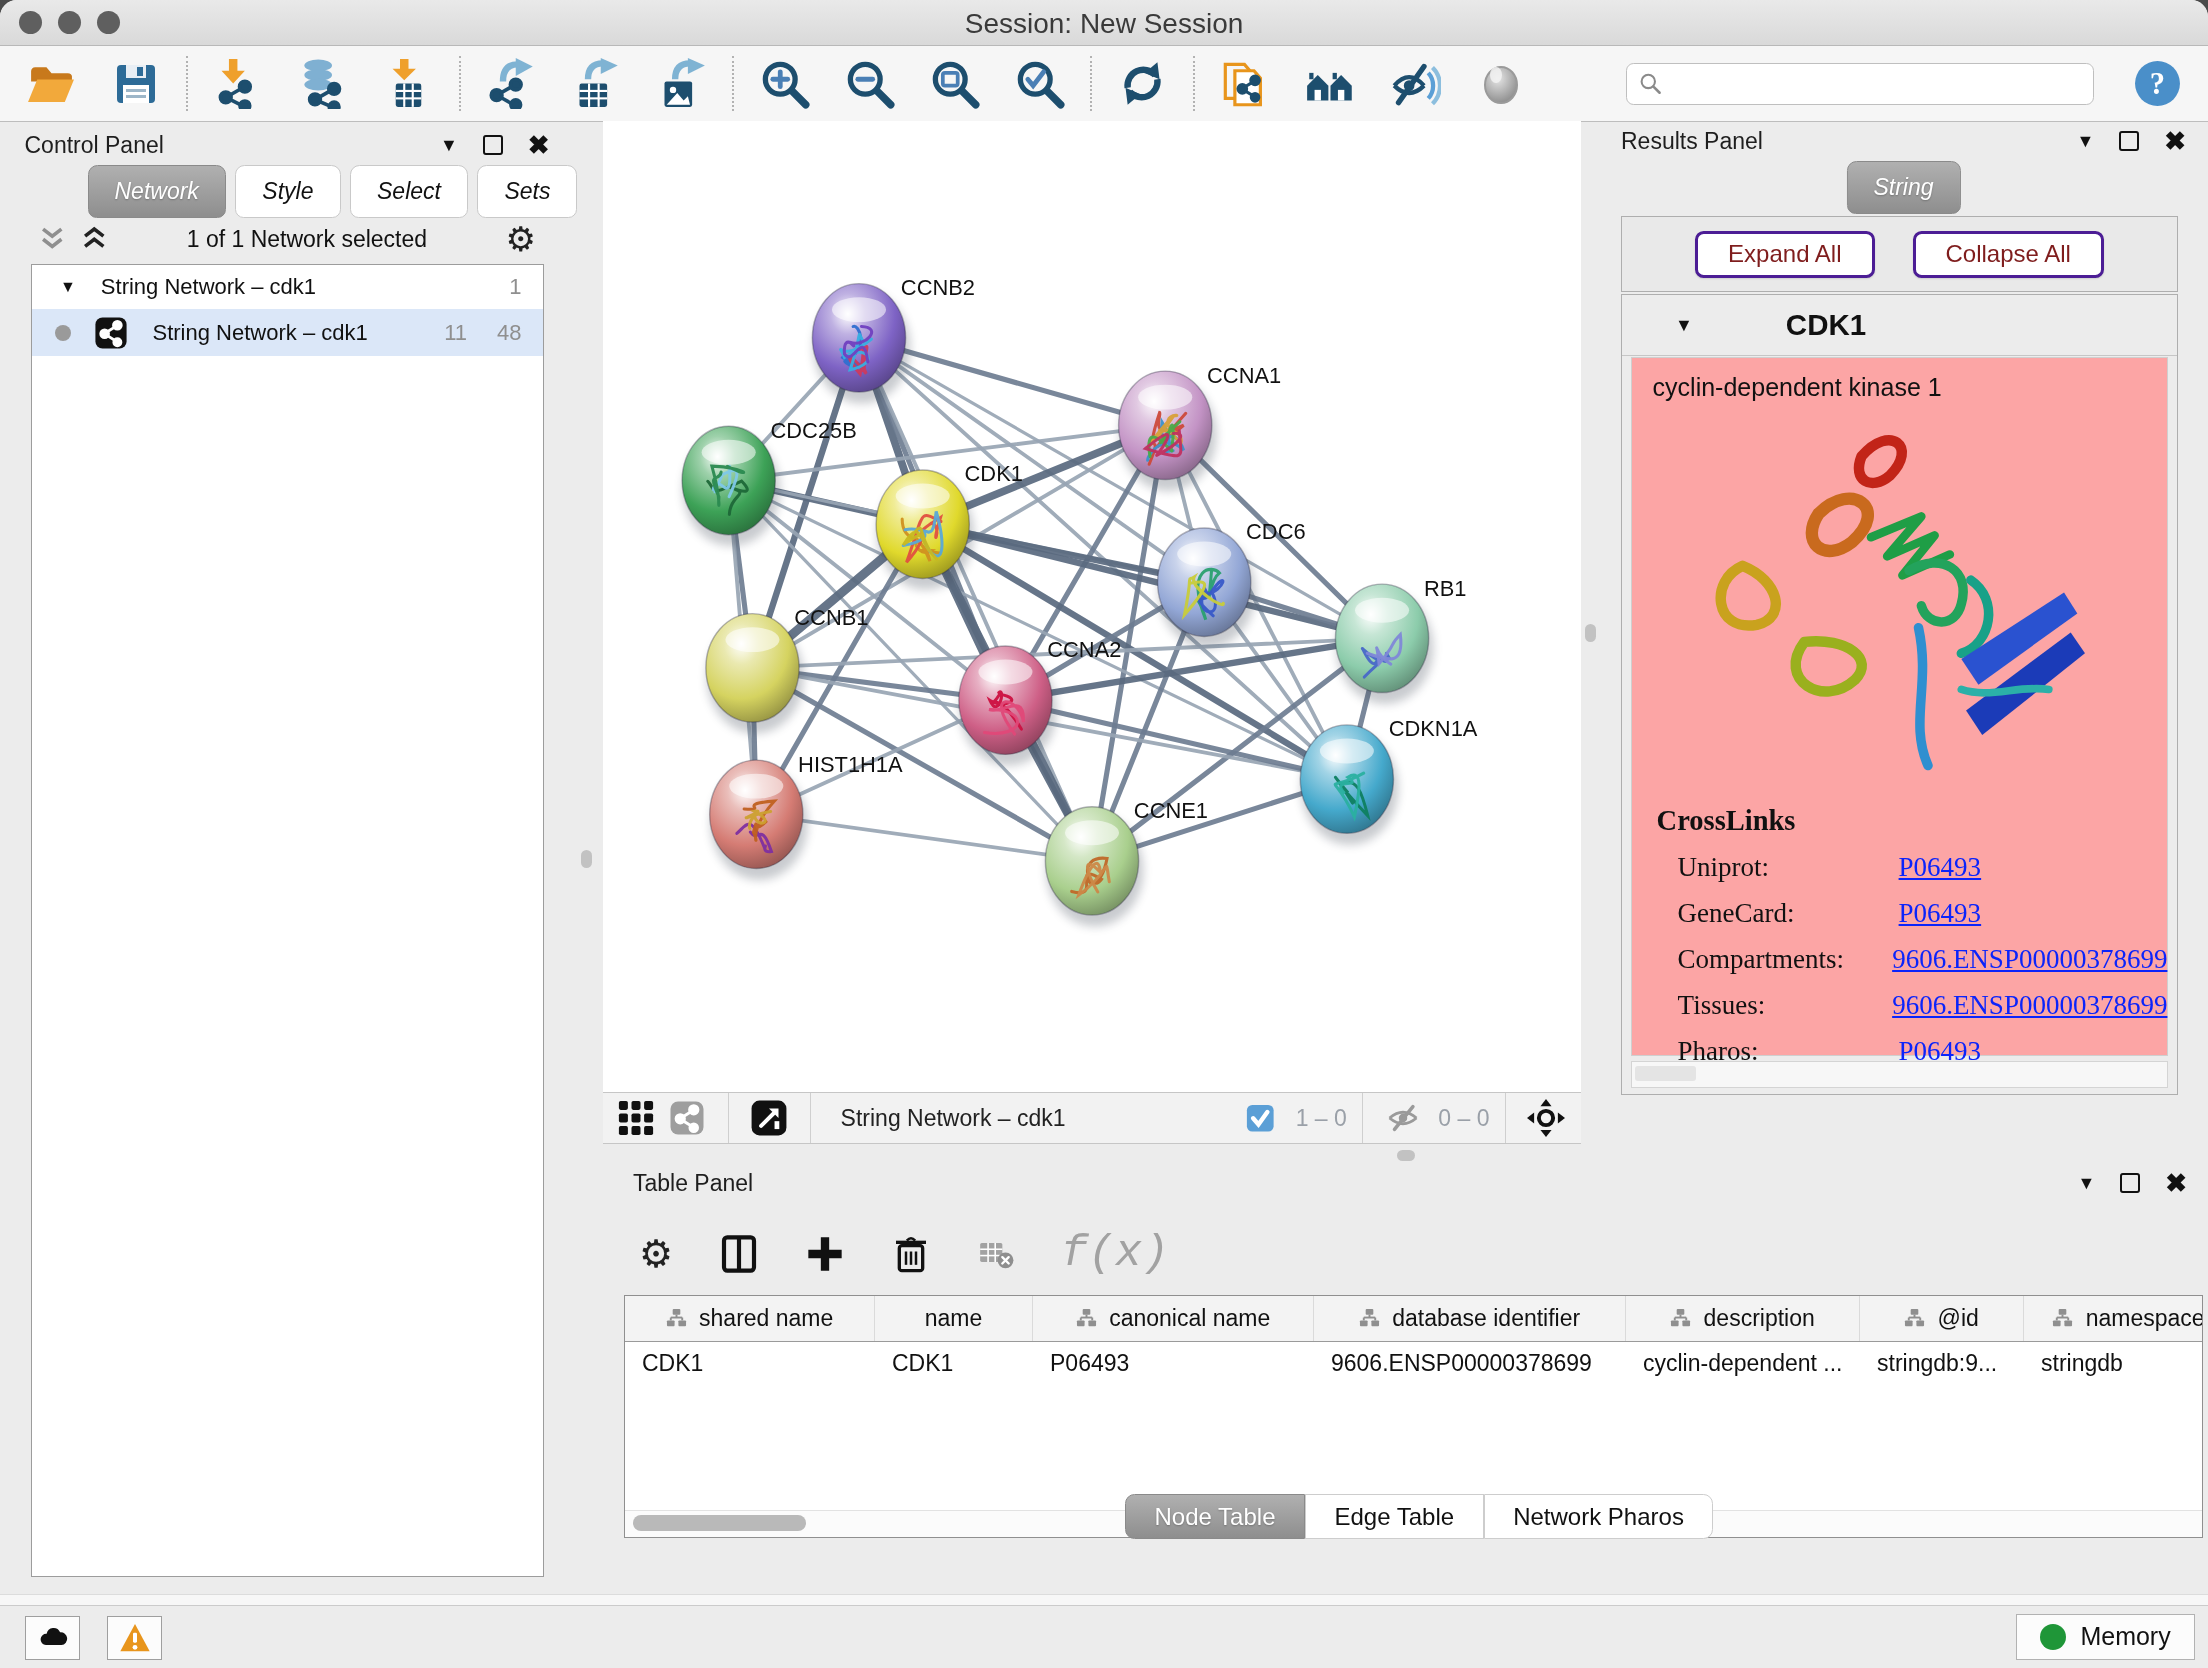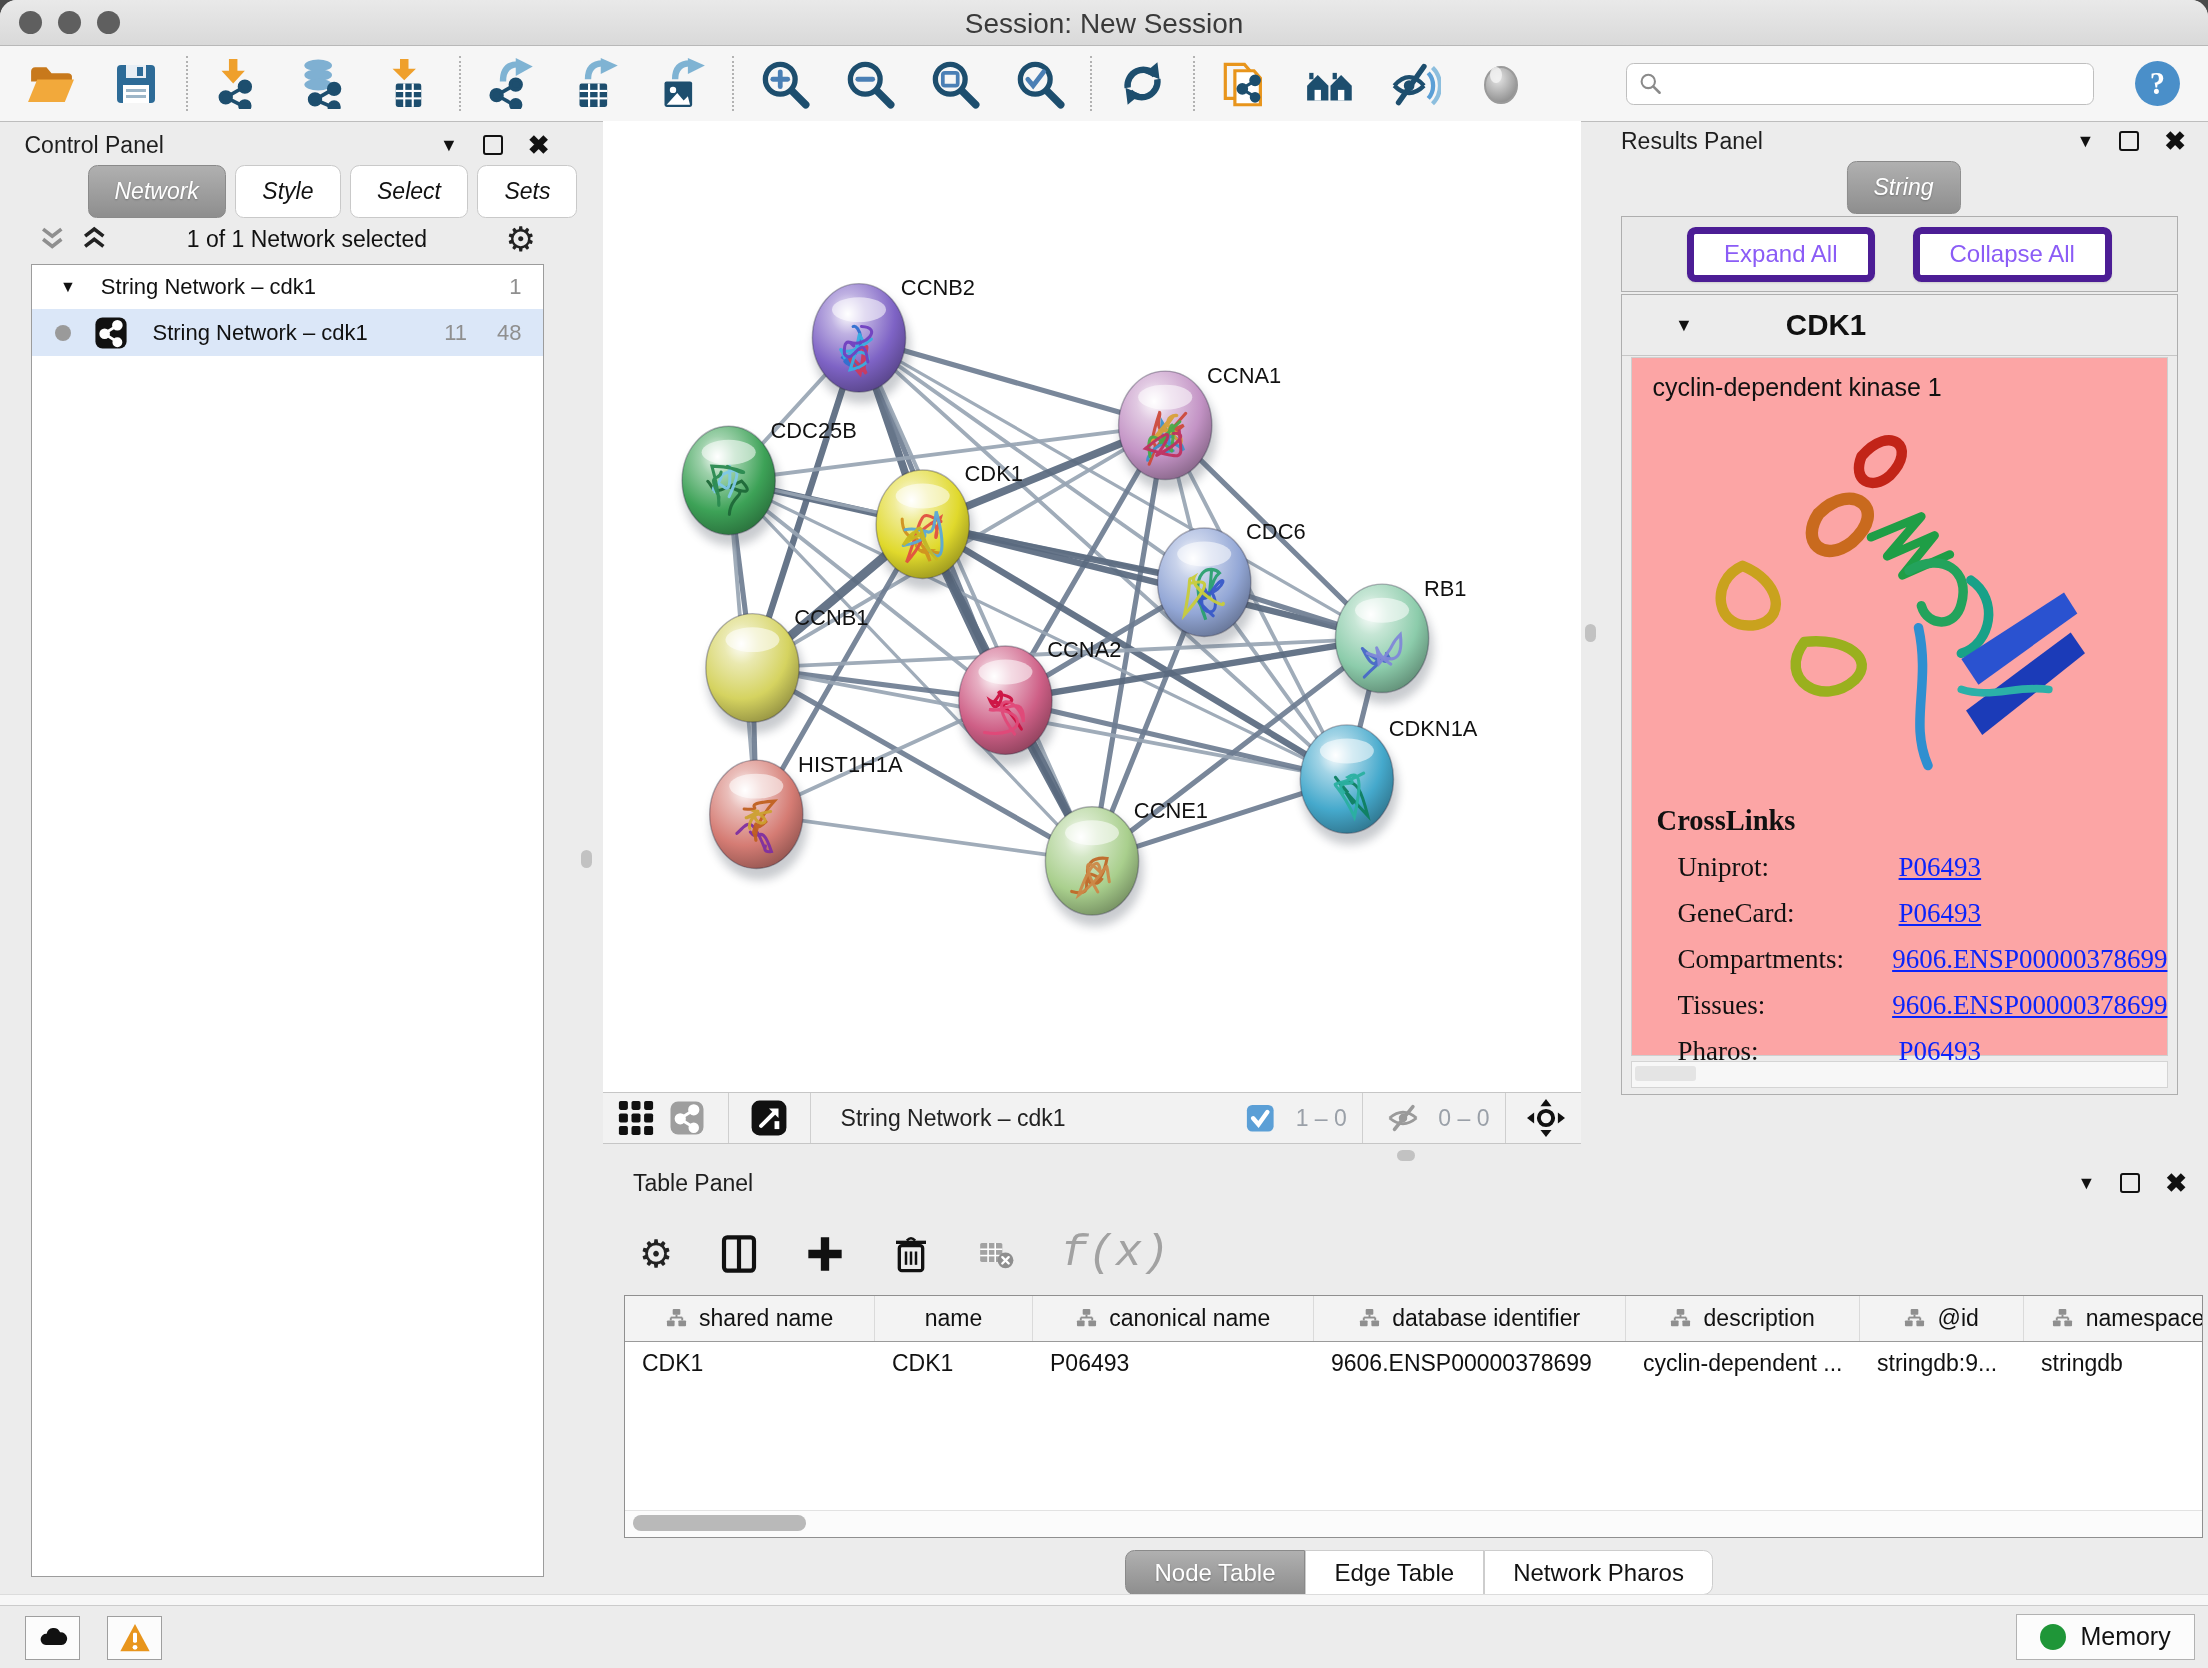--- a/index.html
+++ b/index.html
@@ -61,21 +61,21 @@
   .nf-title{font-size:23px;color:#222;margin-left:15px;}
   .nf-num{font-size:23px;color:#9aa0a8;margin-left:9.5px;}
   .dot-h{position:absolute;width:11.4px;height:18px;border-radius:5.7px;background:#c2c2c2;}
   .dot-v{position:absolute;width:18px;height:11.4px;border-radius:5.7px;background:#c2c2c2;}
 
   
   .results-panel{position:absolute;left:1598px;top:121px;width:611px;height:1037px;}
   .rp-tab{position:absolute;top:40px;left:50%;transform:translateX(-50%);}
   .rp-box1{position:absolute;top:95px;left:23px;width:557px;height:76px;background:#e9e9e9;
     border:1.9px solid #aeaeae;display:flex;align-items:center;justify-content:center;gap:38px;box-sizing:border-box;}
-  .rp-btn{height:41px;background:#fff;border:7px solid #4c1d95;border-radius:8.6px;font-size:24px;color:#8b5cf6;
+  .rp-btn{height:41px;background:#fff;border:3px solid #4c1d95;border-radius:8.6px;font-size:24px;color:#7f1d1d;
     display:flex;align-items:center;padding:0 30px;box-shadow:0 1px 1.9px rgba(0,0,0,.12);}
   .rp-box2{position:absolute;top:173px;left:23px;width:557px;height:801px;border:1.9px solid #aeaeae;
     background:#ececec;box-sizing:border-box;}
   .rp-sec-head{height:60px;display:flex;align-items:center;border-bottom:1.9px solid #c6c6c6;}
   .rp-sec-tri{font-size:18px;margin-left:53px;color:#111;}
   .rp-gene{font-size:29.5px;font-weight:bold;color:#111;margin-left:93px;}
   .rp-content{position:absolute;top:62px;left:8.6px;right:8.6px;bottom:38px;background:#fca5a5;border:1px solid #cfcfcf;}
   .rp-desc{font-size:25px;color:#111;padding:15px 0 0 21px;}
   .crosslinks{font-family:"Liberation Serif",serif;padding-left:25px;}
   .cl-title{font-size:28.5px;font-weight:bold;color:#111;margin-top:5.7px;}
@@ -92,21 +92,21 @@
   .fx{font-family:Liberation Mono, monospace;font-style:italic;font-size:45px;color:#a2a2a2;text-align:right;}
   .tp-table{position:absolute;left:624px;top:1295px;width:1579px;height:243px;border:1.9px solid #8f8f8f;
     background:#fff;overflow:hidden;box-sizing:border-box;}
   .tp-header{display:flex;height:45px;background:#f3f3f3;border-bottom:1.9px solid #9a9a9a;}
   .tp-col{display:flex;align-items:center;justify-content:center;gap:12.4px;font-size:23px;color:#111;
     border-right:1px solid #dadada;box-sizing:border-box;overflow:hidden;white-space:nowrap;flex:none;}
   .tp-row{display:flex;height:43px;align-items:center;}
   .tp-cell{font-size:23px;color:#111;padding-left:17px;box-sizing:border-box;overflow:hidden;white-space:nowrap;flex:none;}
   .tp-scroll{position:absolute;left:0;right:0;bottom:0;height:26px;background:#fbfbfb;border-top:1px solid #e2e2e2;}
   .tp-thumb{width:173px;height:16px;margin:3.8px 0 0 7.6px;background:#b9b9b9;border-radius:8.6px;}
-  .tp-tabs{position:absolute;left:1125px;top:1550px;display:flex;}
+  .tp-tabs{position:absolute;left:1125px;top:1494px;display:flex;}
   .tp-tab{height:45px;display:flex;align-items:center;padding:0 28.5px;font-size:24px;color:#111;
     background:#fff;border:1px solid #cdcdcd;box-sizing:border-box;}
   .tp-tab.first{border-radius:9.5px 0 0 9.5px;}
   .tp-tab.last{border-radius:0 9.5px 9.5px 0;}
   .tp-tab.selected{background:linear-gradient(#b0b0b0,#8e8e8e);color:#fff;border-color:#8a8a8a;
     text-shadow:0 1px 1.9px rgba(0,0,0,.25);}
 
   
   .pre-status{position:absolute;left:0;right:0;top:1594px;height:11.4px;background:#f7f7f7;border-top:1px solid #dcdcdc;}
   .status-bar{position:absolute;left:0;right:0;top:1605px;height:63px;background:#ececec;border-top:1px solid #cbcbcb;}

